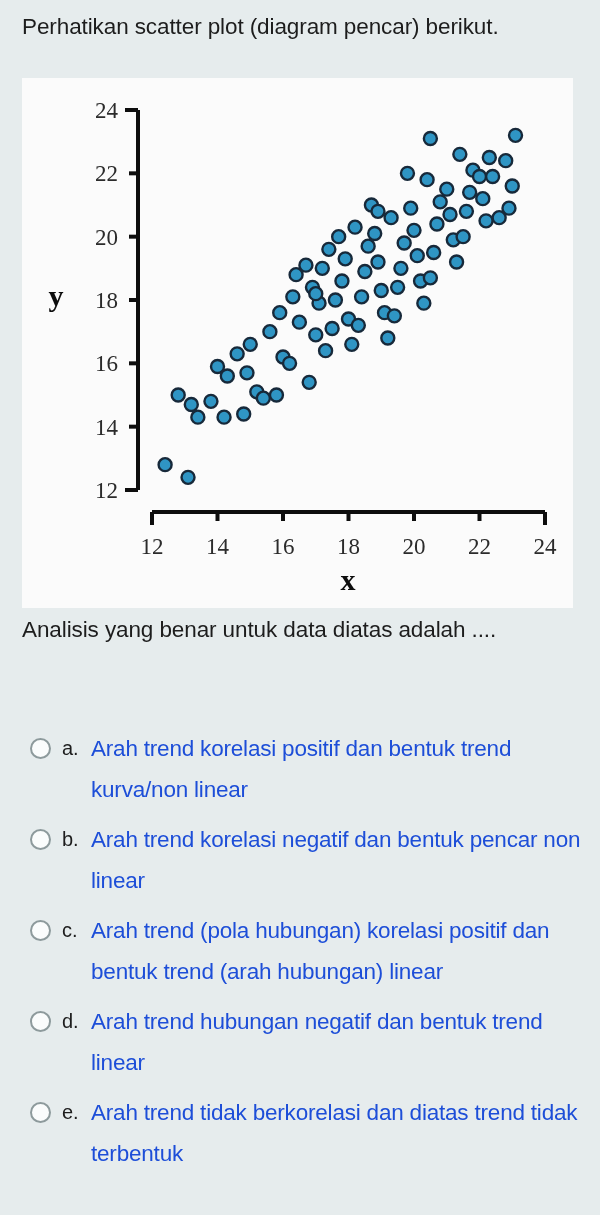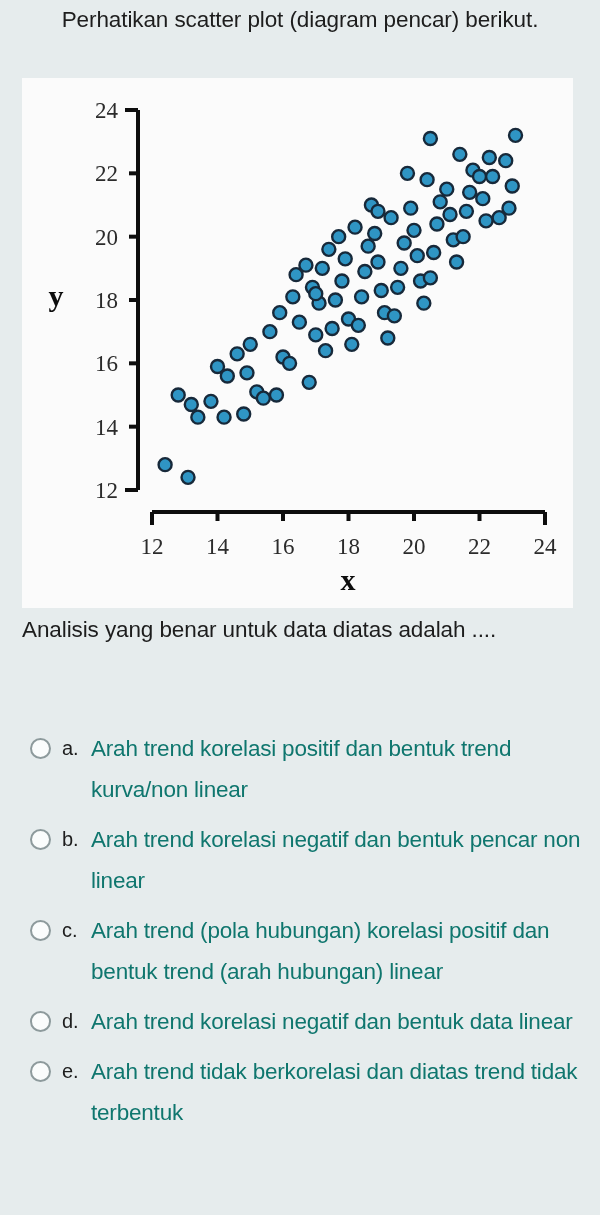--- a/index.html
+++ b/index.html
@@ -13,24 +13,23 @@
     font-family: "Liberation Sans", sans-serif;
     color: #1c1c1c;
     overflow: hidden;
     position: relative;
   }
 
   
   .stem {
     font-size: 22.5px;
     line-height: 36px;
-    padding: 2px 22px 0 22px;
+    padding: 9px 22px 0 22px;
     letter-spacing: -0.1px;
     color: #1d1d1d;
-    text-align: center;
   }
 
   
   .figure-card {
     position: absolute;
     left: 22px;
     top: 78px;
     width: 551px;
     height: 530px;
     background: #fbfbfb;
@@ -90,21 +89,21 @@
     padding-left: 11px;
     box-sizing: border-box;
     color: #1d1d1d;
   }
   .opt-text {
     flex: 1 1 auto;
     font-size: 22.5px;
     line-height: 41px;
     padding-left: 6px;
     letter-spacing: -0.2px;
-    color: #0f766e;
+    color: #1d4ed8;
   }
 </style>
 </head>
 <body>
 
 <div class="stem">Perhatikan scatter plot (diagram pencar) berikut.</div>
 
 <div class="figure-card">
   <svg class="plot-svg" viewBox="0 0 551 530">
 
@@ -252,20 +251,20 @@
     <span class="opt-text">Arah trend korelasi negatif dan bentuk pencar non linear</span>
   </div>
   <div class="option">
     <span class="radio"></span>
     <span class="opt-letter">c.</span>
     <span class="opt-text">Arah trend (pola hubungan) korelasi positif dan bentuk trend (arah hubungan) linear</span>
   </div>
   <div class="option">
     <span class="radio"></span>
     <span class="opt-letter">d.</span>
-    <span class="opt-text">Arah trend korelasi negatif dan bentuk data linear</span>
+    <span class="opt-text">Arah trend hubungan negatif dan bentuk trend linear</span>
   </div>
   <div class="option">
     <span class="radio"></span>
     <span class="opt-letter">e.</span>
     <span class="opt-text">Arah trend tidak berkorelasi dan diatas trend tidak terbentuk</span>
   </div>
 </div>
 
 </body></html>

